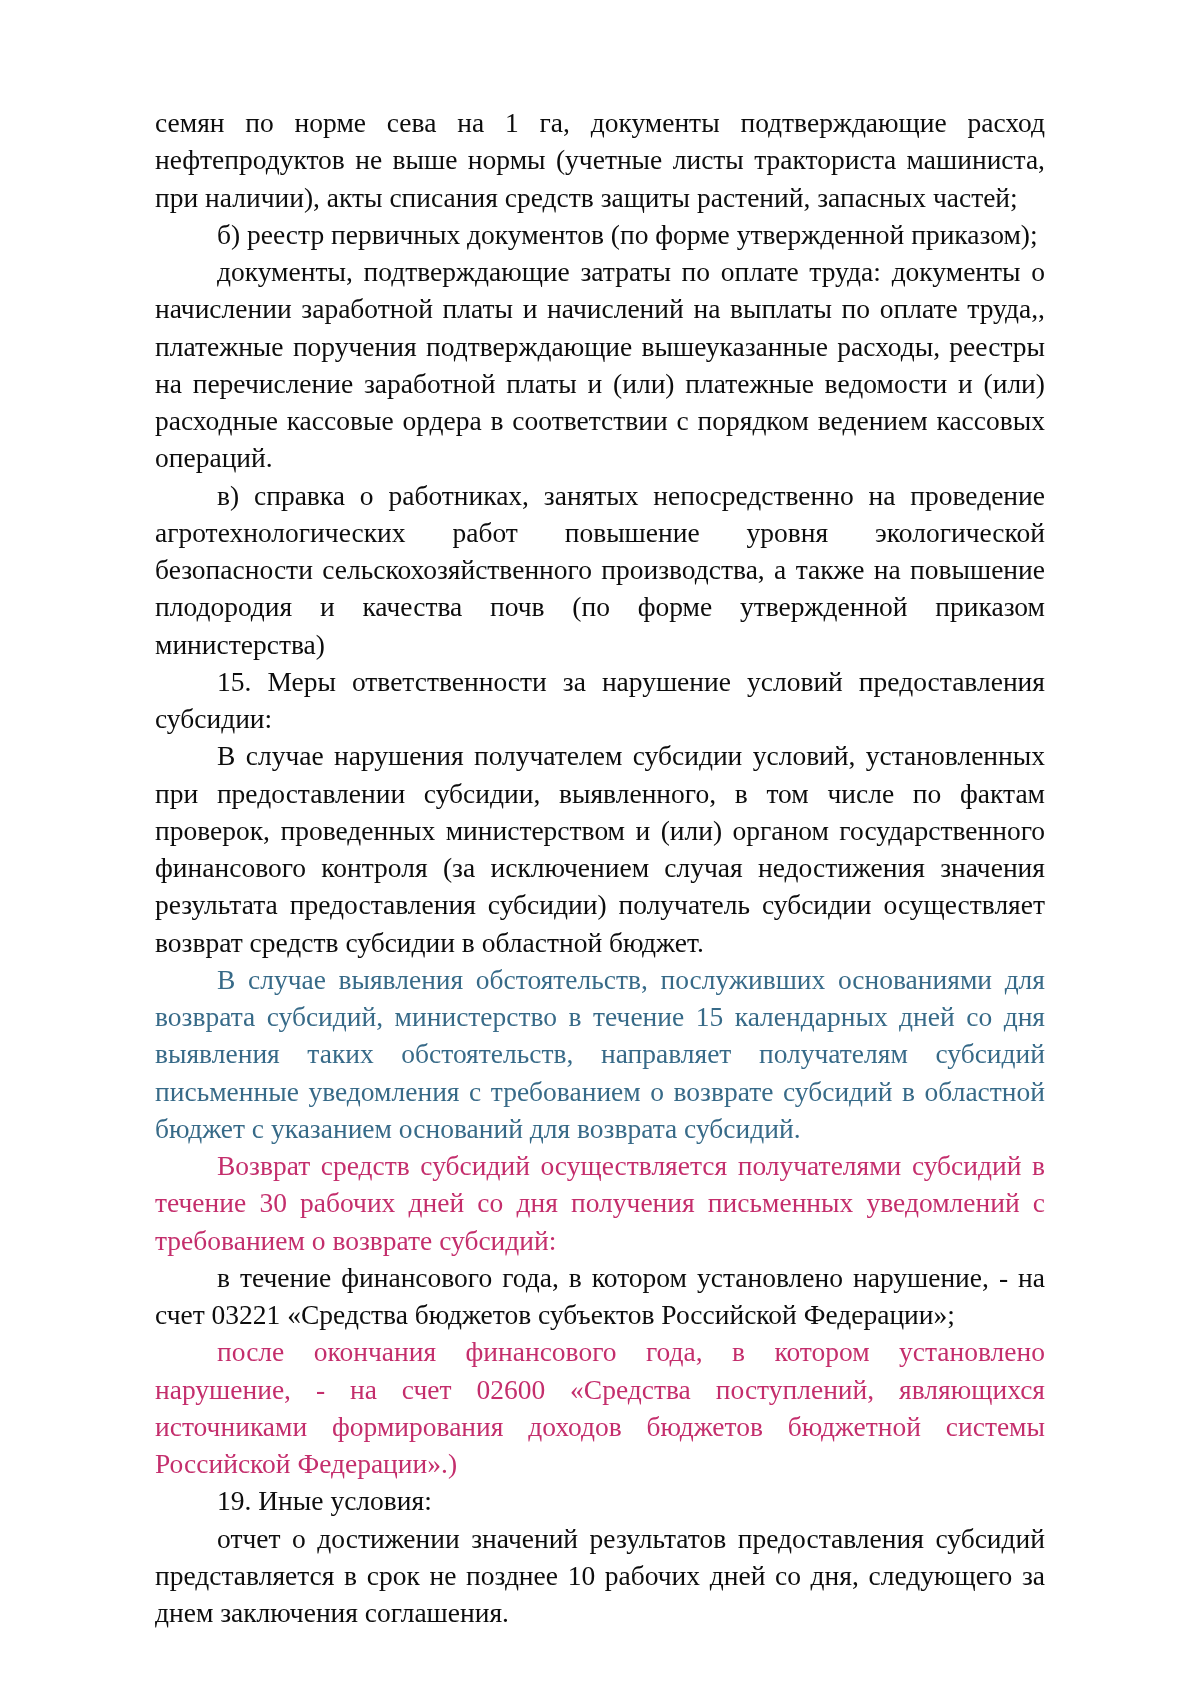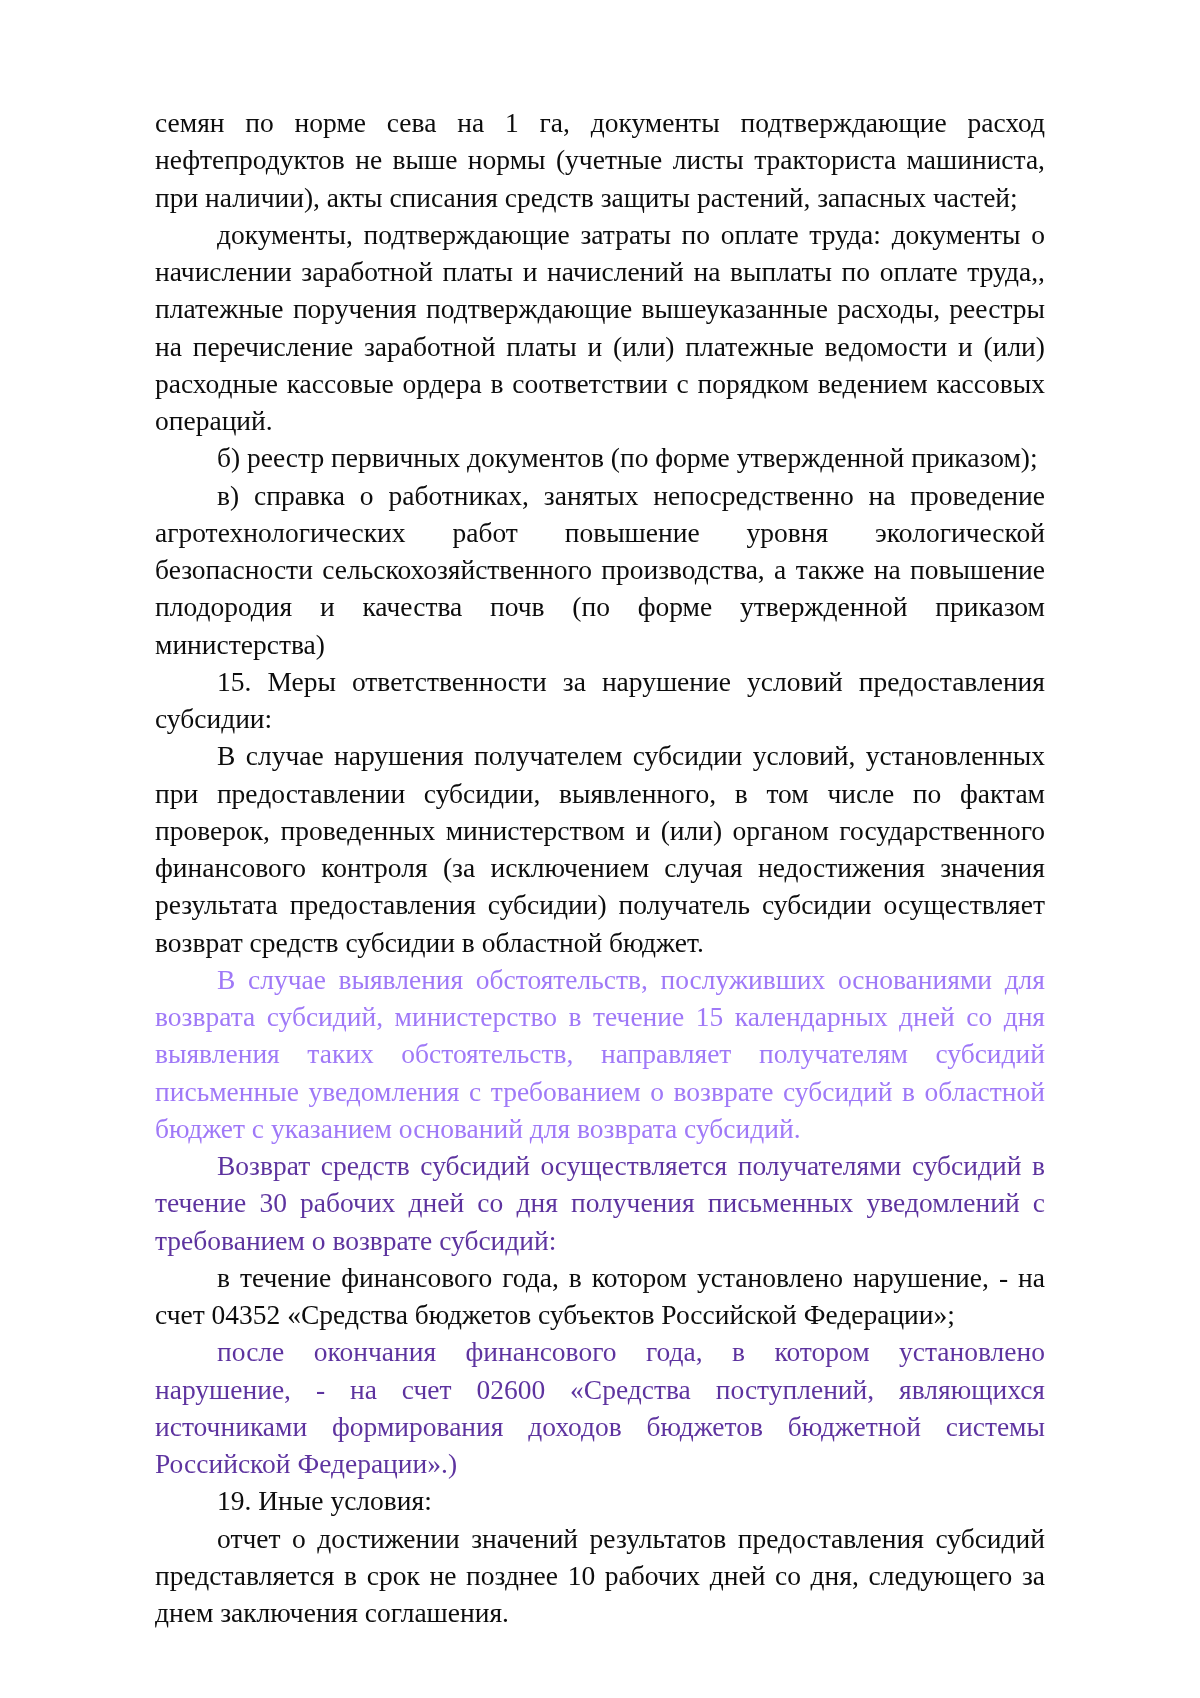--- a/index.html
+++ b/index.html
@@ -32,41 +32,41 @@
     hyphens: none;
   }
   .para.indent {
     text-indent: 62px;
   }
   .para.noindent {
     text-indent: 0;
   }
   
   .faded {
-    color: #8b5cf6;
+    color: #0c4a6e;
     opacity: 0.82;
   }
   .faded2 {
-    color: #4c1d95;
+    color: #be185d;
     opacity: 0.9;
   }
 </style>
 </head>
 <body>
 
 <div class="page">
   <div class="content">
 
     <p class="para noindent">семян по норме сева на 1 га, документы подтверждающие расход нефтепродуктов не выше нормы (учетные листы тракториста машиниста, при наличии), акты списания средств защиты растений, запасных частей;</p>
+    <p class="para indent">б) реестр первичных документов (по форме утвержденной приказом);</p>
     <p class="para indent">документы, подтверждающие затраты по оплате труда: документы о начислении заработной платы и начислений на выплаты по оплате труда,, платежные поручения подтверждающие вышеуказанные расходы, реестры на перечисление заработной платы и (или) платежные ведомости и (или) расходные кассовые ордера в соответствии с порядком ведением кассовых операций.</p>
-    <p class="para indent">б) реестр первичных документов (по форме утвержденной приказом);</p>
     <p class="para indent">в) справка о работниках, занятых непосредственно на проведение агротехнологических работ повышение уровня экологической безопасности сельскохозяйственного производства, а также на повышение плодородия и качества почв (по форме утвержденной приказом министерства)</p>
     <p class="para indent">15. Меры ответственности за нарушение условий предоставления субсидии:</p>
     <p class="para indent">В случае нарушения получателем субсидии условий, установленных при предоставлении субсидии, выявленного, в том числе по фактам проверок, проведенных министерством и (или) органом государственного финансового контроля (за исключением случая недостижения значения результата предоставления субсидии) получатель субсидии осуществляет возврат средств субсидии в областной бюджет.</p>
     <p class="para indent faded">В случае выявления обстоятельств, послуживших основаниями для возврата субсидий, министерство в течение 15 календарных дней со дня выявления таких обстоятельств, направляет получателям субсидий письменные уведомления с требованием о возврате субсидий в областной бюджет с указанием оснований для возврата субсидий.</p>
     <p class="para indent faded2">Возврат средств субсидий осуществляется получателями субсидий в течение 30 рабочих дней со дня получения письменных уведомлений с требованием о возврате субсидий:</p>
-    <p class="para indent">в течение финансового года, в котором установлено нарушение, - на счет 04352 «Средства бюджетов субъектов Российской Федерации»;</p>
+    <p class="para indent">в течение финансового года, в котором установлено нарушение, - на счет 03221 «Средства бюджетов субъектов Российской Федерации»;</p>
     <p class="para indent faded2">после окончания финансового года, в котором установлено нарушение, - на счет 02600 «Средства поступлений, являющихся источниками формирования доходов бюджетов бюджетной системы Российской Федерации».)</p>
     <p class="para indent">19. Иные условия:</p>
     <p class="para indent">отчет о достижении значений результатов предоставления субсидий представляется в срок не позднее 10 рабочих дней со дня, следующего за днем заключения соглашения.</p>
 
   </div>
 </div>
 
 </body></html>

